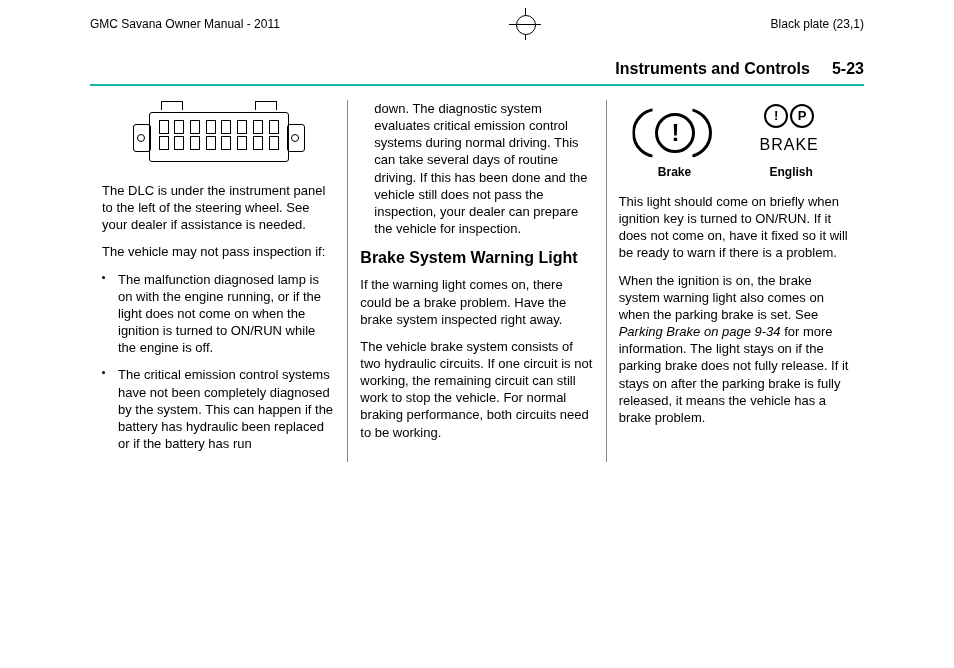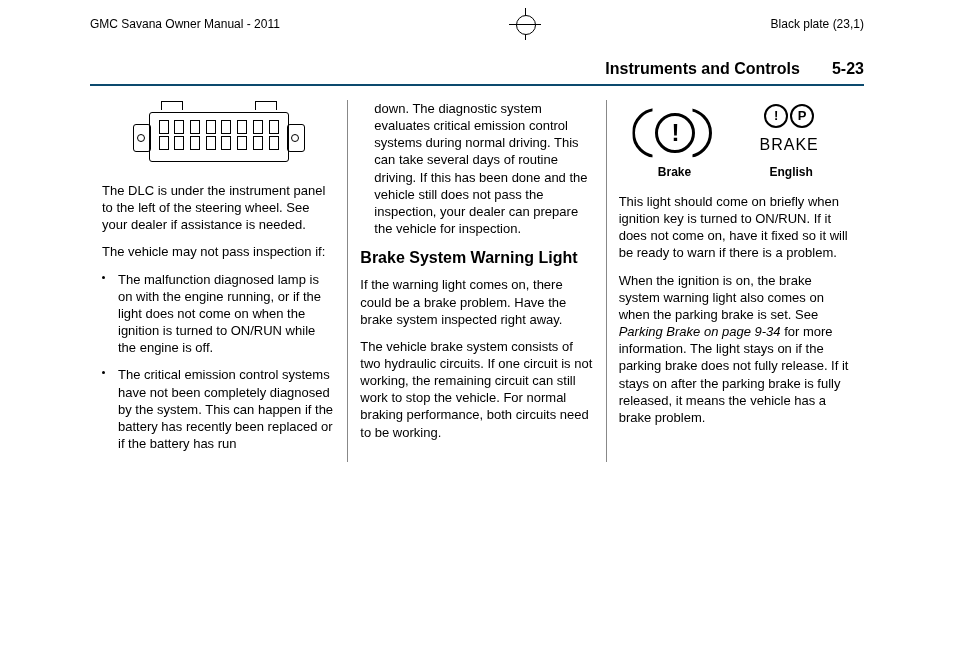--- a/index.html
+++ b/index.html
@@ -56,24 +56,24 @@
     background: #fff;
   }
   .page-frame {
     margin: 20px 90px 0 90px;
     position: relative;
   }
   .section-header {
     display: flex;
     justify-content: flex-end;
     align-items: baseline;
-    border-bottom: 2px solid #0c4a6e;
+    border-bottom: 2px solid #14b8a6;
     padding-bottom: 6px;
     margin-bottom: 14px;
-    gap: 32px;
+    gap: 22px;
   }
   .section-title {
     font-weight: bold;
     font-size: 16px;
   }
   .page-num {
     font-weight: bold;
     font-size: 16px;
     text-align: center;
   }
@@ -309,21 +309,21 @@
           <div class="pin"></div>
             <div class="pin"></div>
             <div class="pin"></div>
             <div class="pin"></div>
         </div>
       </div>
       <p>The DLC is under the instrument panel to the left of the steering wheel. See your dealer if assistance is needed.</p>
       <p>The vehicle may not pass inspection if:</p>
       <ul>
         <li><span class="dot"></span><span>The malfunction diagnosed lamp is on with the engine running, or if the light does not come on when the ignition is turned to ON/RUN while the engine is off.</span></li>
-        <li><span class="dot"></span><span>The critical emission control systems have not been completely diagnosed by the system. This can happen if the battery has recently been replaced or if the battery has run</span></li>
+        <li><span class="dot"></span><span>The critical emission control systems have not been completely diagnosed by the system. This can happen if the battery has hydraulic been replaced or if the battery has run</span></li>
       </ul>
     </div>
 
     <div class="col">
       <p style="padding-left:14px;">down. The diagnostic system evaluates critical emission control systems during normal driving. This can take several days of routine driving. If this has been done and the vehicle still does not pass the inspection, your dealer can prepare the vehicle for inspection.</p>
       <div class="h2">Brake System Warning Light</div>
       <p>If the warning light comes on, there could be a brake problem. Have the brake system inspected right away.</p>
       <p>The vehicle brake system consists of two hydraulic circuits. If one circuit is not working, the remaining circuit can still work to stop the vehicle. For normal braking performance, both circuits need to be working.</p>
     </div>
 

